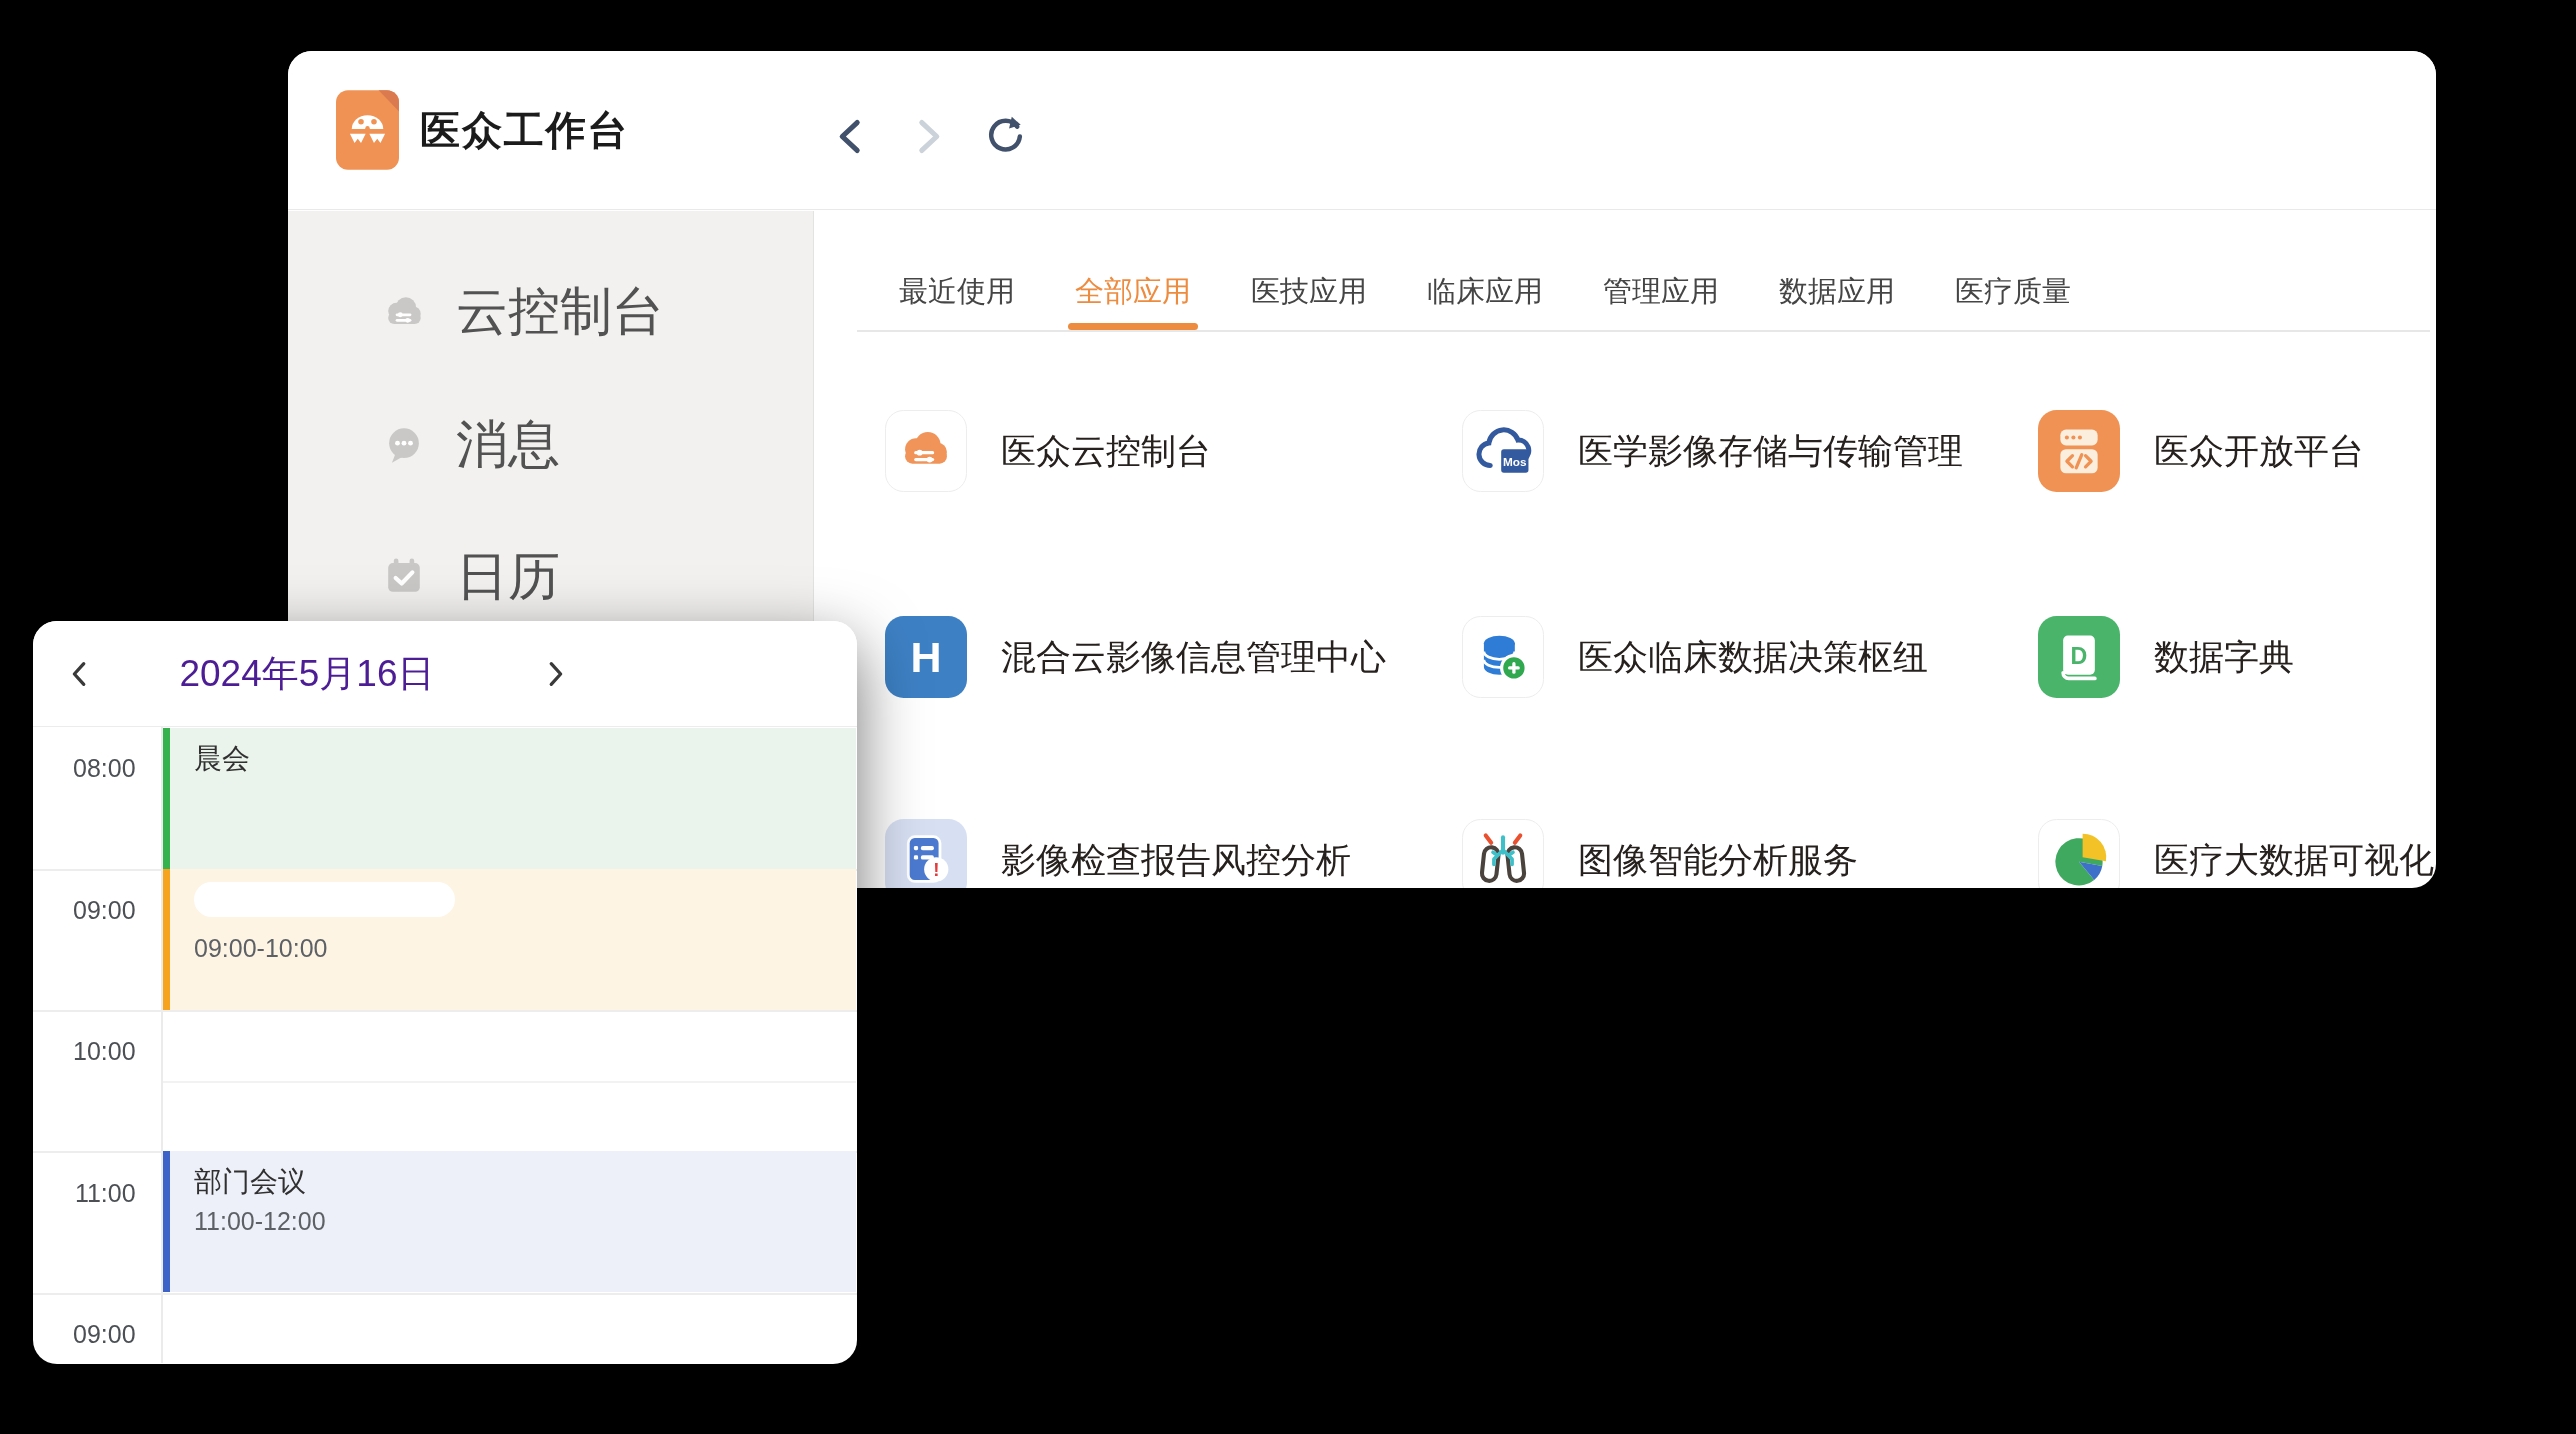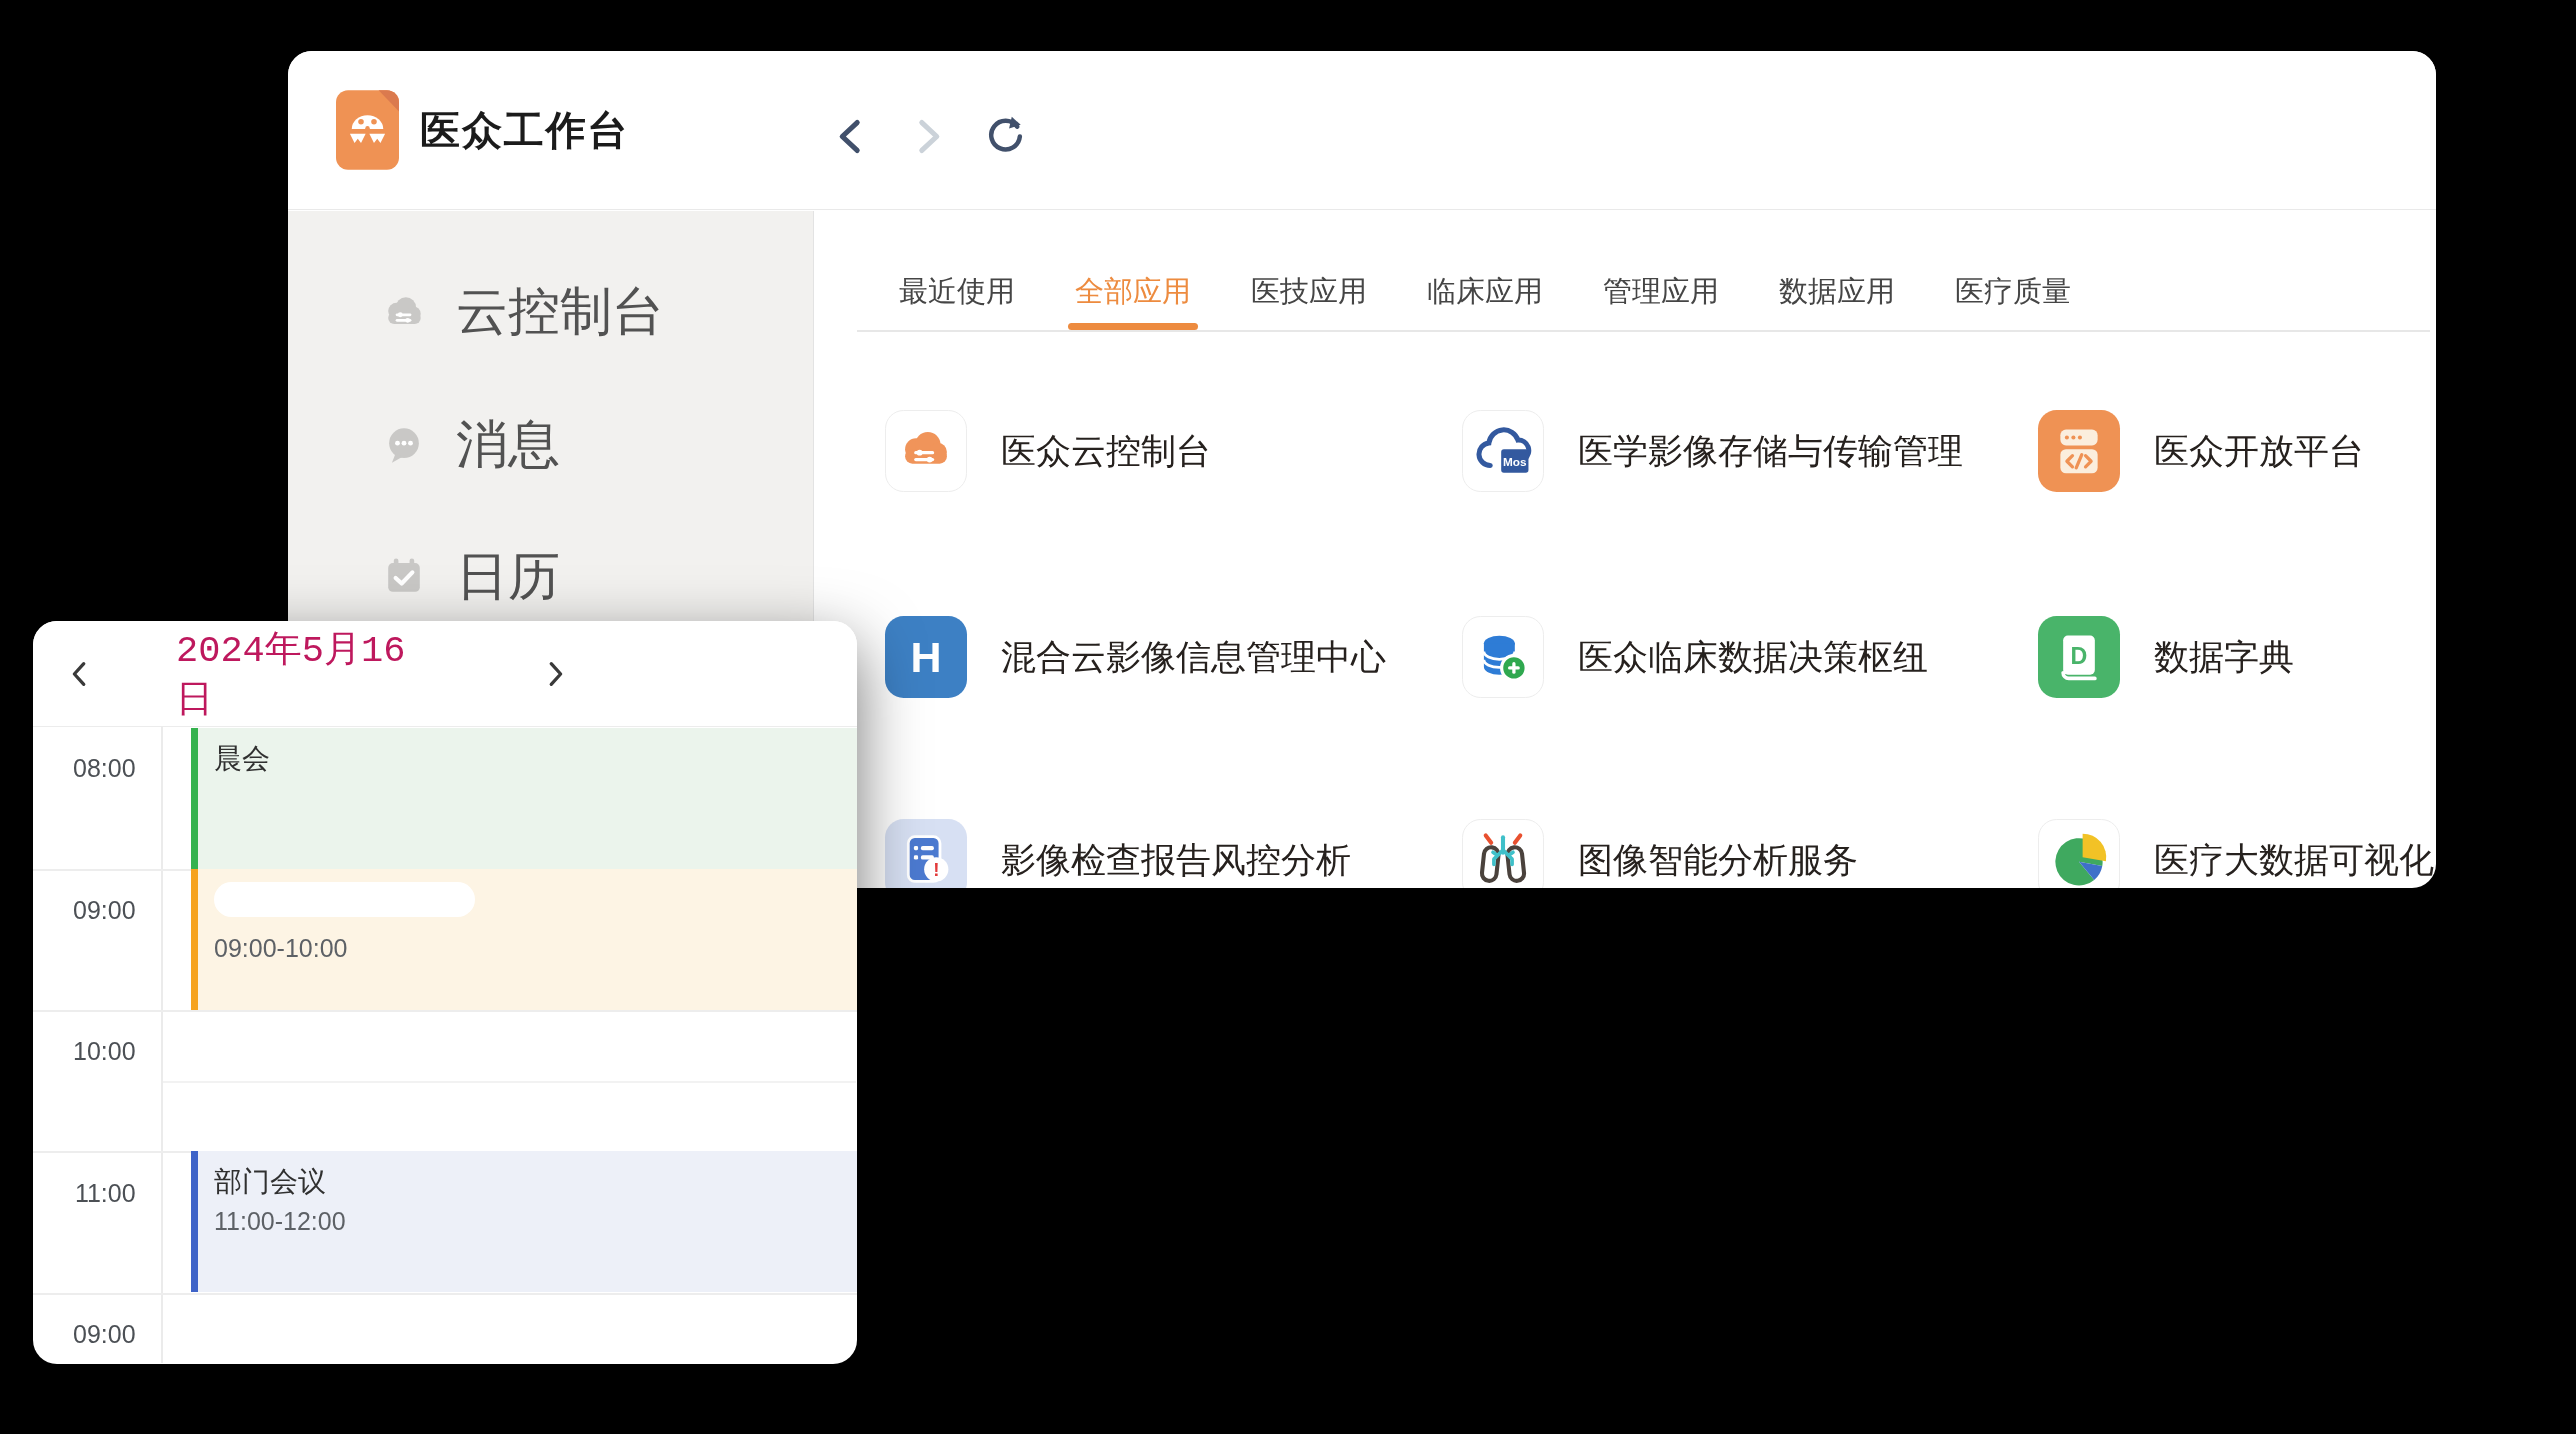--- a/index.html
+++ b/index.html
@@ -50,27 +50,27 @@
 
   
   .calendar{position:absolute;left:33px;top:621px;width:824px;height:743px;background:#fff;
             border-radius:24px;overflow:hidden;box-shadow:0 22.3px 65px rgba(0,0,0,.55);z-index:5;}
   .cal-header{position:absolute;left:0;top:0;width:100%;height:105px;border-bottom:1.9px solid #ececec;
               background:#fff;}
   .cal-chev{position:absolute;top:32px;width:41px;height:41px;display:flex;align-items:center;
             justify-content:center;cursor:pointer;}
   .chev-l{left:26px;} .chev-r{left:501px;}
   .cal-date{position:absolute;left:143px;top:0;width:262px;height:105px;display:flex;align-items:center;
-            justify-content:center;font-size:37px;font-weight:500;color:#be185d;font-family:Liberation Mono, monospace;}
+            justify-content:center;font-size:37px;font-weight:500;color:#4c1d95;}
   .hline{position:absolute;left:0;width:824px;height:1.9px;background:#ededed;}
   .hline.half{left:130px;width:693px;background:#f2f2f2;}
   .gutter-line{position:absolute;left:128px;top:105px;width:1.9px;height:637px;background:#ebebeb;}
   .hour{position:absolute;left:18.6px;width:84px;height:30px;line-height:30px;text-align:right;
         font-size:25px;color:#4c5055;}
-  .event{position:absolute;left:130px;width:693px;box-sizing:border-box;padding:13px 0 0 16px;cursor:pointer;margin-left:28px;}
+  .event{position:absolute;left:130px;width:693px;box-sizing:border-box;padding:13px 0 0 24px;cursor:pointer;}
   .event .etitle{font-size:28px;color:#303030;line-height:35px;}
   .event .etime{font-size:25px;color:#5d6166;line-height:32px;margin-top:5.6px;}
   .event.green{background:#ebf4ec;border-left:7.4px solid #35b24e;}
   .event.orange{background:#fdf4e4;border-left:7.4px solid #f6a31f;}
   .event.blue{background:#edf0f8;border-left:7.4px solid #3e63c8;}
   .pill{width:261px;height:35px;border-radius:17.7px;background:#fff;}
   .event.orange .etime{margin-top:15px;}
 </style>
 </head>
 <body>

